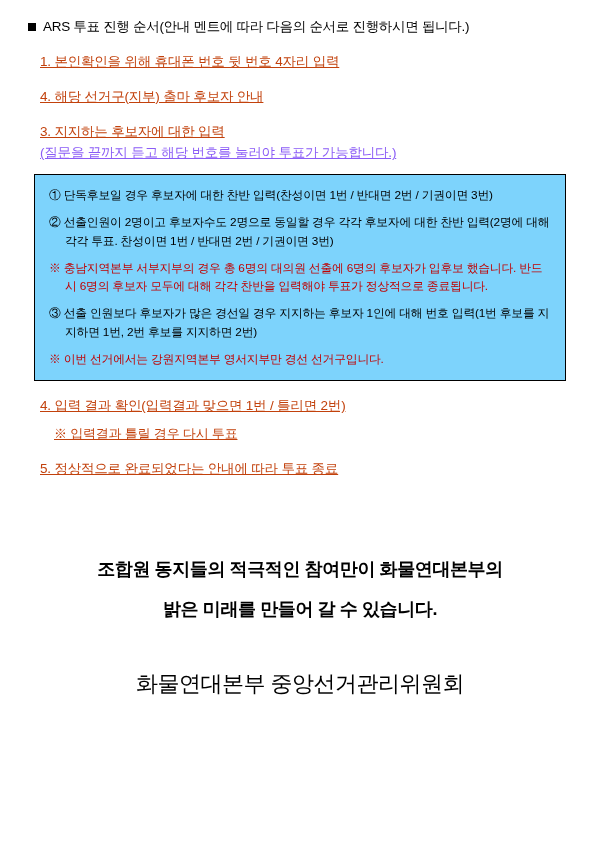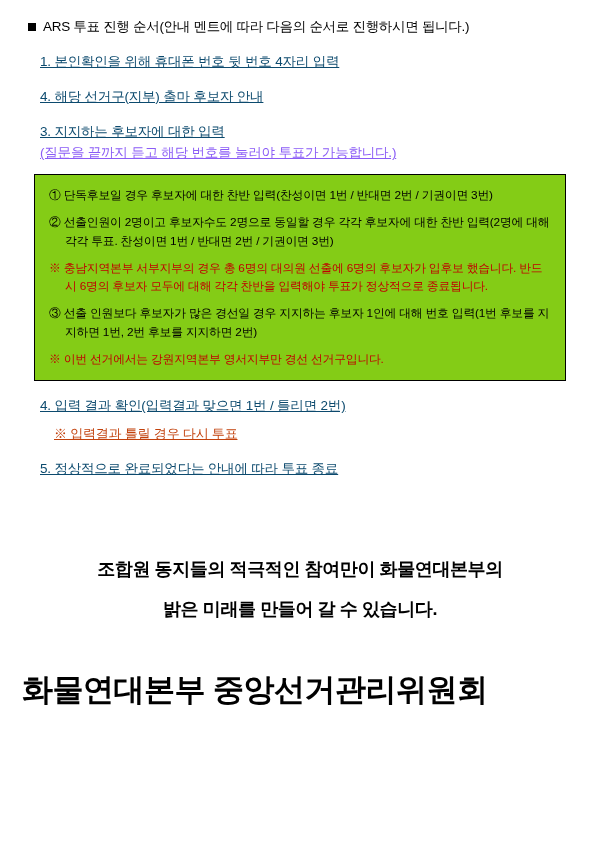--- a/index.html
+++ b/index.html
@@ -40,21 +40,21 @@
     background: #000;
     margin: 5px 7px 0 0;
     flex: 0 0 auto;
   }
   .heading-text {
     font-weight: normal;
   }
 
   
   .step {
-    color: #0c4a6e;
+    color: #c2410c;
     font-size: 13.5px;
     letter-spacing: -0.2px;
     margin: 17px 0 0 18px;
     white-space: nowrap;
   }
   .step u, .step .ul {
     text-decoration: underline;
   }
   .step-sub {
     color: #8b5cf6;
@@ -62,21 +62,21 @@
     letter-spacing: -0.2px;
     margin: 3px 0 0 18px;
     text-decoration: underline;
     white-space: nowrap;
   }
 
   
   .infobox {
     margin: 12px 12px 0 12px;
     border: 1px solid #000000;
-    background: #84cc16;
+    background: #7dd3fc;
     padding: 11px 14px 12px 14px;
     box-sizing: border-box;
   }
   .infobox p {
     margin: 0 0 9px 0;
     font-size: 11.8px;
     line-height: 1.55;
     letter-spacing: -0.2px;
     text-indent: -16px;
     padding-left: 16px;
@@ -112,23 +112,23 @@
     font-weight: bold;
     letter-spacing: -0.4px;
     line-height: 2.2;
     color: #000;
   }
   .slogan .l1 { display: block; }
   .slogan .l2 { display: block; }
 
   .signature {
     margin-top: 40px;
-    text-align: left;
-    font-size: 31px;
-    font-weight: bold;
+    text-align: center;
+    font-size: 22px;
+    font-weight: normal;
     letter-spacing: -0.5px;
     color: #000;
   }
 </style>
 </head>
 <body>
 
 <div class="page">
 
   <div class="heading">

